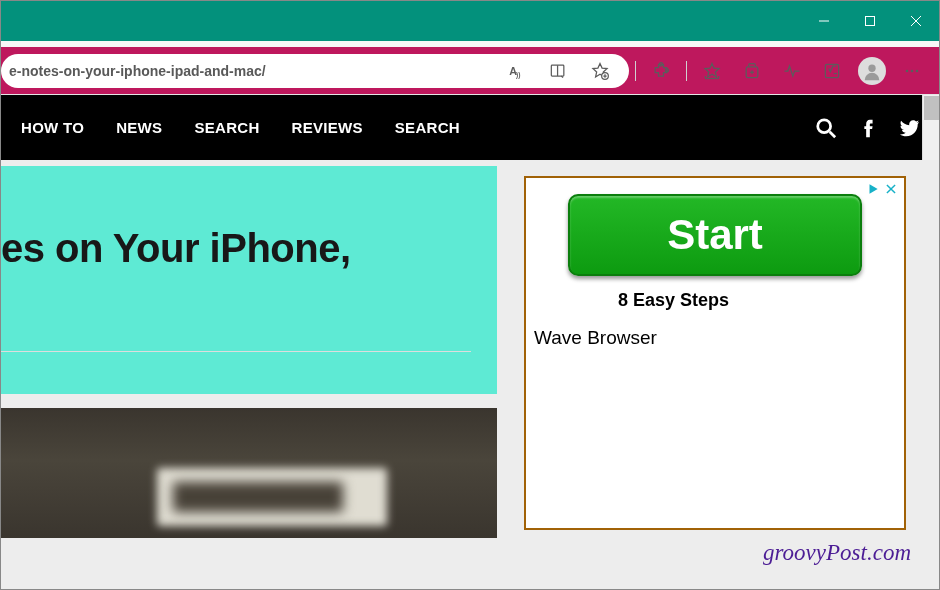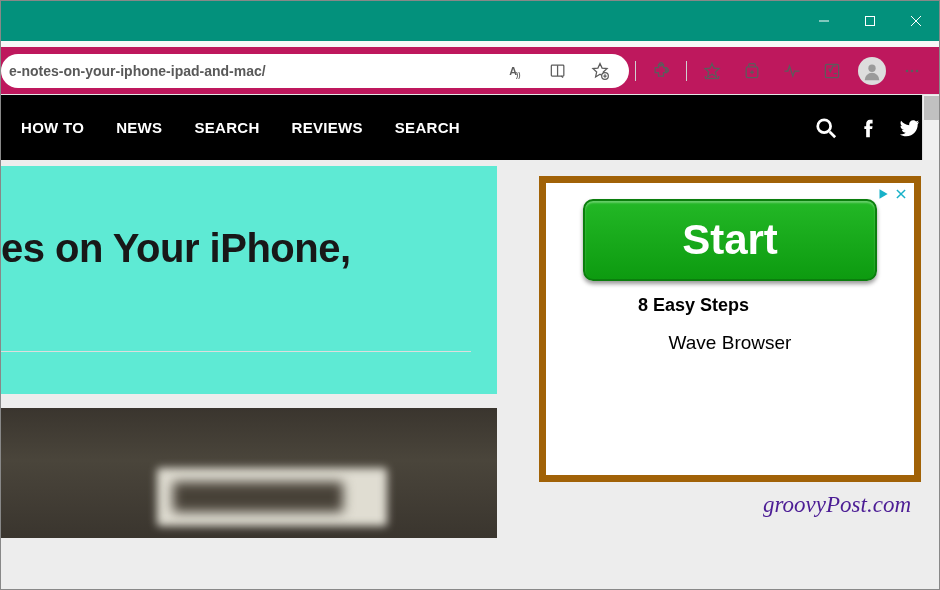--- a/index.html
+++ b/index.html
@@ -32,29 +32,29 @@
     .content { display: flex; background: #ededed; height: 431px; }
     .main-col { flex: 1; overflow: hidden; }
     .article { background: #5eead4; margin: 6px 0 0 0; padding: 60px 0 42px 0; width: 496px; }
     .article-title { font-family: Arial, sans-serif; font-weight: 900; font-size: 40px; color: #181818; letter-spacing: -0.5px; padding-bottom: 80px; border-bottom: 1px solid #ddd; width: 470px; }
     .article-img { margin-top: 14px; width: 496px; height: 130px; background: linear-gradient(180deg, #3a352e 0%, #4a453b 40%, #3a352e 100%); position: relative; overflow: hidden; }
     .img-blur1 { position: absolute; left: 156px; top: 60px; width: 230px; height: 58px; background: #e0ddd2; border-radius: 3px; filter: blur(4px); }
     .img-blur2 { position: absolute; left: 172px; top: 74px; width: 170px; height: 30px; background: #474137; border-radius: 2px; filter: blur(6px); }
     
     .sidebar { width: 420px; padding: 16px 24px 0 0; }
     .ad-label { text-align: center; color: #b5b5b5; font-size: 11px; letter-spacing: 1.5px; margin-bottom: 6px; }
-    .ad-box { background: #fff; border: 7px solid #a16207; width: 382px; height: 306px; margin-left: 20px; padding: 6px 8px 0; position: relative; }
+    .ad-box { background: #fff; border: 2px solid #a16207; width: 382px; height: 354px; margin-left: 5px; padding: 6px 8px 0; position: relative; }
     .ad-badge { position: absolute; right: 6px; top: 4px; display: flex; gap: 4px; align-items: center; }
     .ad-badge svg { width: 14px; height: 14px; }
     .ad-start { margin: 10px auto 14px; width: 294px; height: 82px; background: linear-gradient(180deg, #23b826 0%, #0d9b10 100%); border: 2px solid #0b7e0d; border-radius: 10px; display: flex; align-items: center; justify-content: center; color: #fff; font-size: 42px; font-weight: 700; box-shadow: inset 0 2px 2px rgba(255,255,255,0.3), 0 3px 4px rgba(0,0,0,0.4); cursor: pointer; }
     .ad-steps-title { font-weight: 700; font-size: 18px; text-align: left; padding-left: 84px; margin-bottom: 8px; }
     .ad-steps { padding-left: 88px; font-size: 17px; }
     .ad-steps li { margin-bottom: 8px; list-style: decimal; list-style-position: inside; }
     .ad-link { color: #1a3cd7; cursor: pointer; }
-    .ad-brand { text-align: center; font-size: 19px; margin-top: 16px; }
+    .ad-brand { text-align: left; font-size: 19px; margin-top: 16px; }
     .watermark { text-align: right; font-family: Georgia, serif; color: #4c1d95; font-size: 23px; padding-right: 6px; font-style: italic; margin-top: 10px; margin-right: -2px; }
   </style>
 </head>
 <body>
 
 <div class="titlebar">
   <div class="win-controls">
     <div class="win-btn">
       <svg viewBox="0 0 12 12">
           <line x1="1" y1="6" x2="11" y2="6" stroke="currentColor" stroke-width="1"></line>

